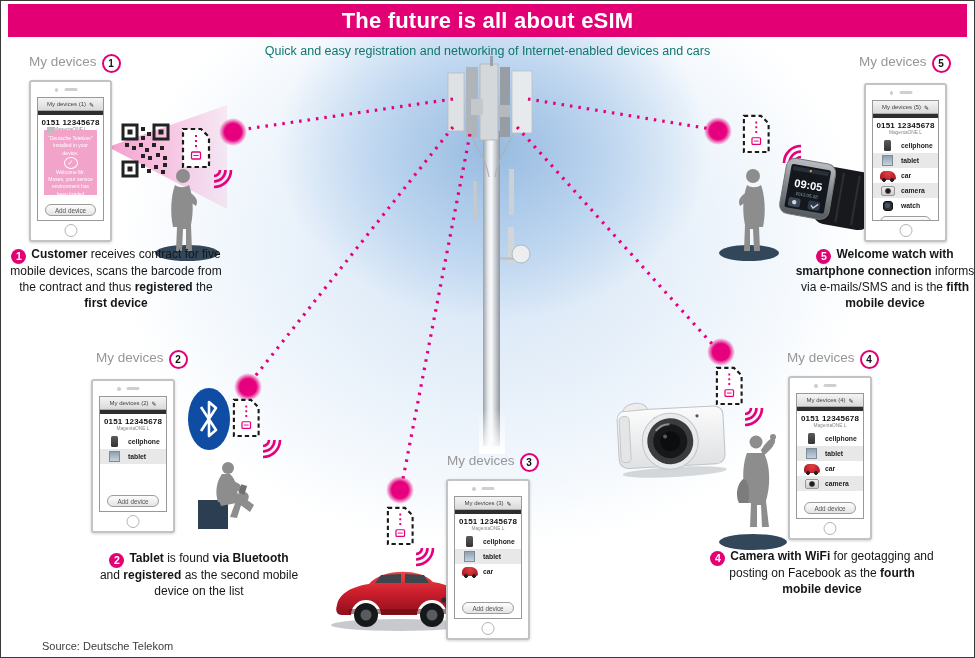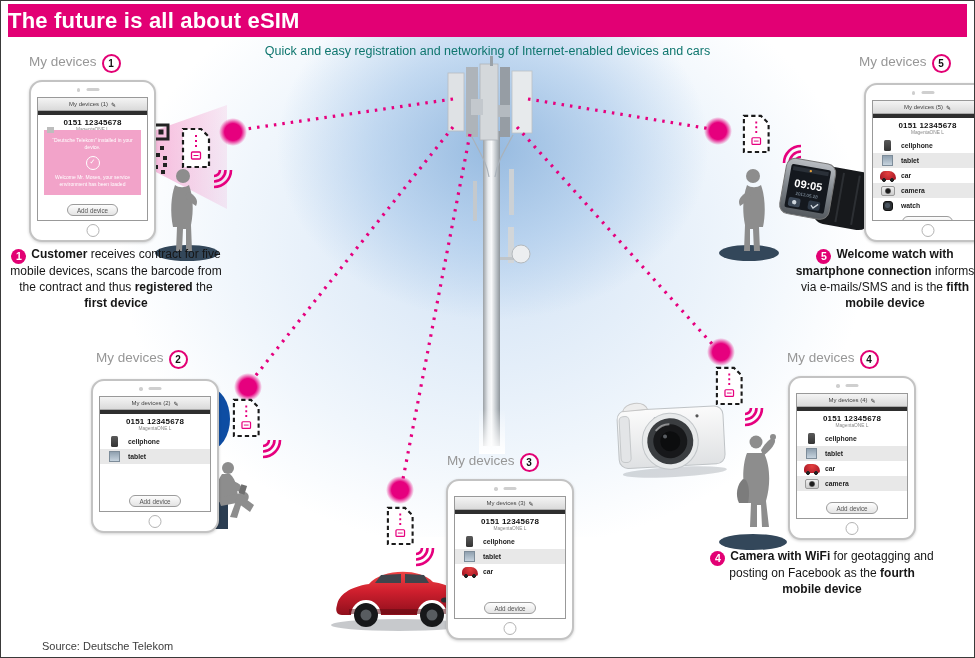--- a/index.html
+++ b/index.html
@@ -4,35 +4,35 @@
 <style>
   html,body{margin:0;padding:0;background:#fff;font-family:"Liberation Sans",sans-serif;}
   #canvas{position:relative;width:975px;height:658px;border:1px solid #3a3a3a;box-sizing:border-box;background:#fff;overflow:hidden;}
   
   #sky{position:absolute;left:0;top:36px;width:975px;height:500px;pointer-events:none;
     background:
       radial-gradient(ellipse 300px 240px at 492px 110px, rgba(138,178,220,.85), rgba(160,195,232,.55) 40%, rgba(255,255,255,0) 72%),
       radial-gradient(ellipse 480px 390px at 492px 210px, rgba(168,200,235,.5), rgba(210,228,246,.32) 55%, rgba(255,255,255,0) 78%);}
   #art{position:absolute;left:0;top:0;pointer-events:none;}
   
-  .titlebar{position:absolute;left:7px;right:7px;top:3px;height:33px;background:#e20074;display:flex;align-items:center;justify-content:flex-start;}
+  .titlebar{position:absolute;left:7px;right:7px;top:3px;height:33px;background:#e20074;display:flex;align-items:center;justify-content:center;}
   .titlebar h1{margin:0;color:#fff;font-size:22px;font-weight:bold;letter-spacing:.2px;}
   .subtitle{position:absolute;left:0;right:0;top:43px;text-align:center;font-size:12.5px;color:#0f766e;}
   .source{position:absolute;left:9px;bottom:5px;font-size:11px;color:#3c3c3c;margin-left:32px;}
   
   .mylab{position:absolute;display:flex;align-items:flex-start;color:#979797;font-size:13.5px;}
   .cnum{display:inline-flex;width:15px;height:15px;border:2px solid #e20074;border-radius:50%;color:#111;
         font-weight:bold;font-size:10px;align-items:center;justify-content:center;margin-left:5px;background:rgba(255,255,255,.8);}
   
   .step{position:absolute;font-size:12px;line-height:1.32;color:#161616;text-align:center;}
   .step b{font-weight:bold;}
   .badge{display:inline-flex;width:15px;height:15px;border-radius:50%;background:#e20074;color:#fff;font-weight:bold;
          font-size:10.5px;align-items:center;justify-content:center;vertical-align:-2px;margin-right:5px;}
   
-  .phone{position:absolute;background:#fff;border:2px solid #c3c3c3;border-radius:13px;box-shadow:0 1px 3px rgba(0,0,0,.18);padding-left:44px;}
+  .phone{position:absolute;background:#fff;border:2px solid #c3c3c3;border-radius:3px;box-shadow:0 1px 3px rgba(0,0,0,.18);}
   .ph-speaker{position:absolute;top:6px;left:50%;transform:translateX(-50%);width:13px;height:2.5px;background:#cfcfcf;border-radius:2px;}
   .ph-cam{position:absolute;top:6px;left:50%;margin-left:-16px;width:3.5px;height:3.5px;background:#cfcfcf;border-radius:50%;}
   .home{position:absolute;left:50%;bottom:3px;transform:translateX(-50%);width:11px;height:11px;border:1.5px solid #b3b3b3;border-radius:50%;background:#fff;}
   .screen{position:absolute;left:6px;right:6px;top:15px;bottom:19px;border:1px solid #999;background:#fff;display:flex;flex-direction:column;overflow:hidden;}
   .app-header{flex:0 0 12px;background:linear-gradient(#f4f4f4,#dadada);border-bottom:1px solid #aaa;display:flex;align-items:center;justify-content:center;gap:3px;font-size:6px;color:#444;}
   .pencil{font-size:6px;color:#333;}
   .dark-strip{flex:0 0 4px;background:#2e2e2e;}
   .msisdn{margin-top:3px;font-size:8px;font-weight:bold;text-align:center;color:#111;letter-spacing:.2px;}
   .plan{font-size:4.8px;color:#888;text-align:center;margin-bottom:3px;}
   .rows{flex:1;display:flex;flex-direction:column;}
@@ -485,20 +485,23 @@
           </div>
       </div>
       <div class="add-btn">Add device</div>
     </div>
     <div class="home"></div>
   </div>
 
   <div class="step" style="left:6px;top:246px;width:218px">
     <span class="badge">1</span><b>Customer</b><span> receives contract for five mobile devices, scans the barcode from the contract and thus </span><b>registered</b><span> the </span><b>first device</b>
   </div>
+  <div class="step" style="left:98px;top:550px;width:200px">
+    <span class="badge">2</span><b>Tablet</b><span> is found </span><b>via Bluetooth</b><span> and </span><b>registered</b><span> as the second mobile device on the list</span>
+  </div>
   <div class="step" style="left:708px;top:548px;width:226px">
     <span class="badge">4</span><b>Camera with WiFi</b><span> for geotagging and posting on Facebook as the </span><b>fourth mobile device</b>
   </div>
   <div class="step" style="left:788px;top:246px;width:192px">
     <span class="badge">5</span><b>Welcome watch with smartphone connection</b><span> informs via e-mails/SMS and is the </span><b>fifth mobile device</b>
   </div>
 
   <div class="source">Source: Deutsche Telekom</div>
 </div>
 

